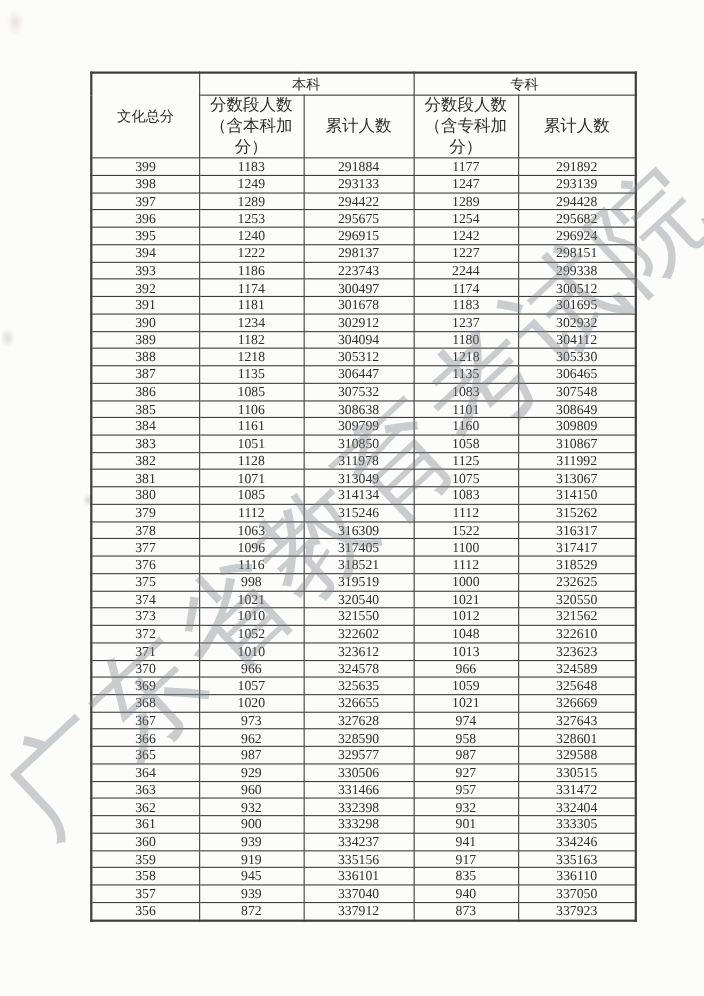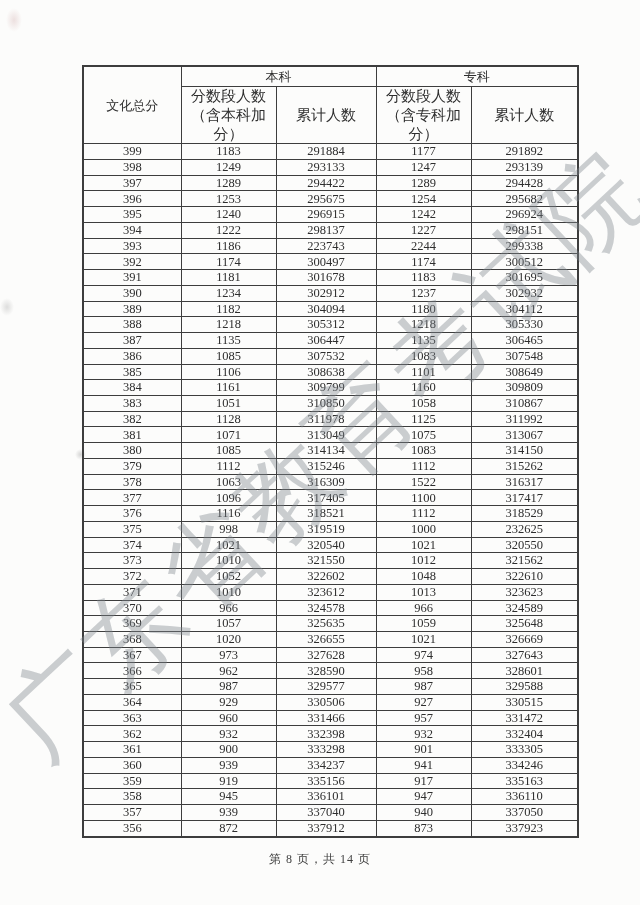--- a/index.html
+++ b/index.html
@@ -417,21 +417,21 @@
           <td>359</td>
           <td>919</td>
           <td>335156</td>
           <td>917</td>
           <td>335163</td>
         </tr>
         <tr>
           <td>358</td>
           <td>945</td>
           <td>336101</td>
-          <td>947</td>
+          <td>835</td>
           <td>336110</td>
         </tr>
         <tr>
           <td>357</td>
           <td>939</td>
           <td>337040</td>
           <td>940</td>
           <td>337050</td>
         </tr>
         <tr>
@@ -439,15 +439,14 @@
           <td>872</td>
           <td>337912</td>
           <td>873</td>
           <td>337923</td>
         </tr>
       </tbody>
   </table>
 
   <div class="watermark">广东省教育考试院</div>
 
-  <div class="footer">第 8 页，共 14 页</div>
 
 </div>
 
 </body></html>

